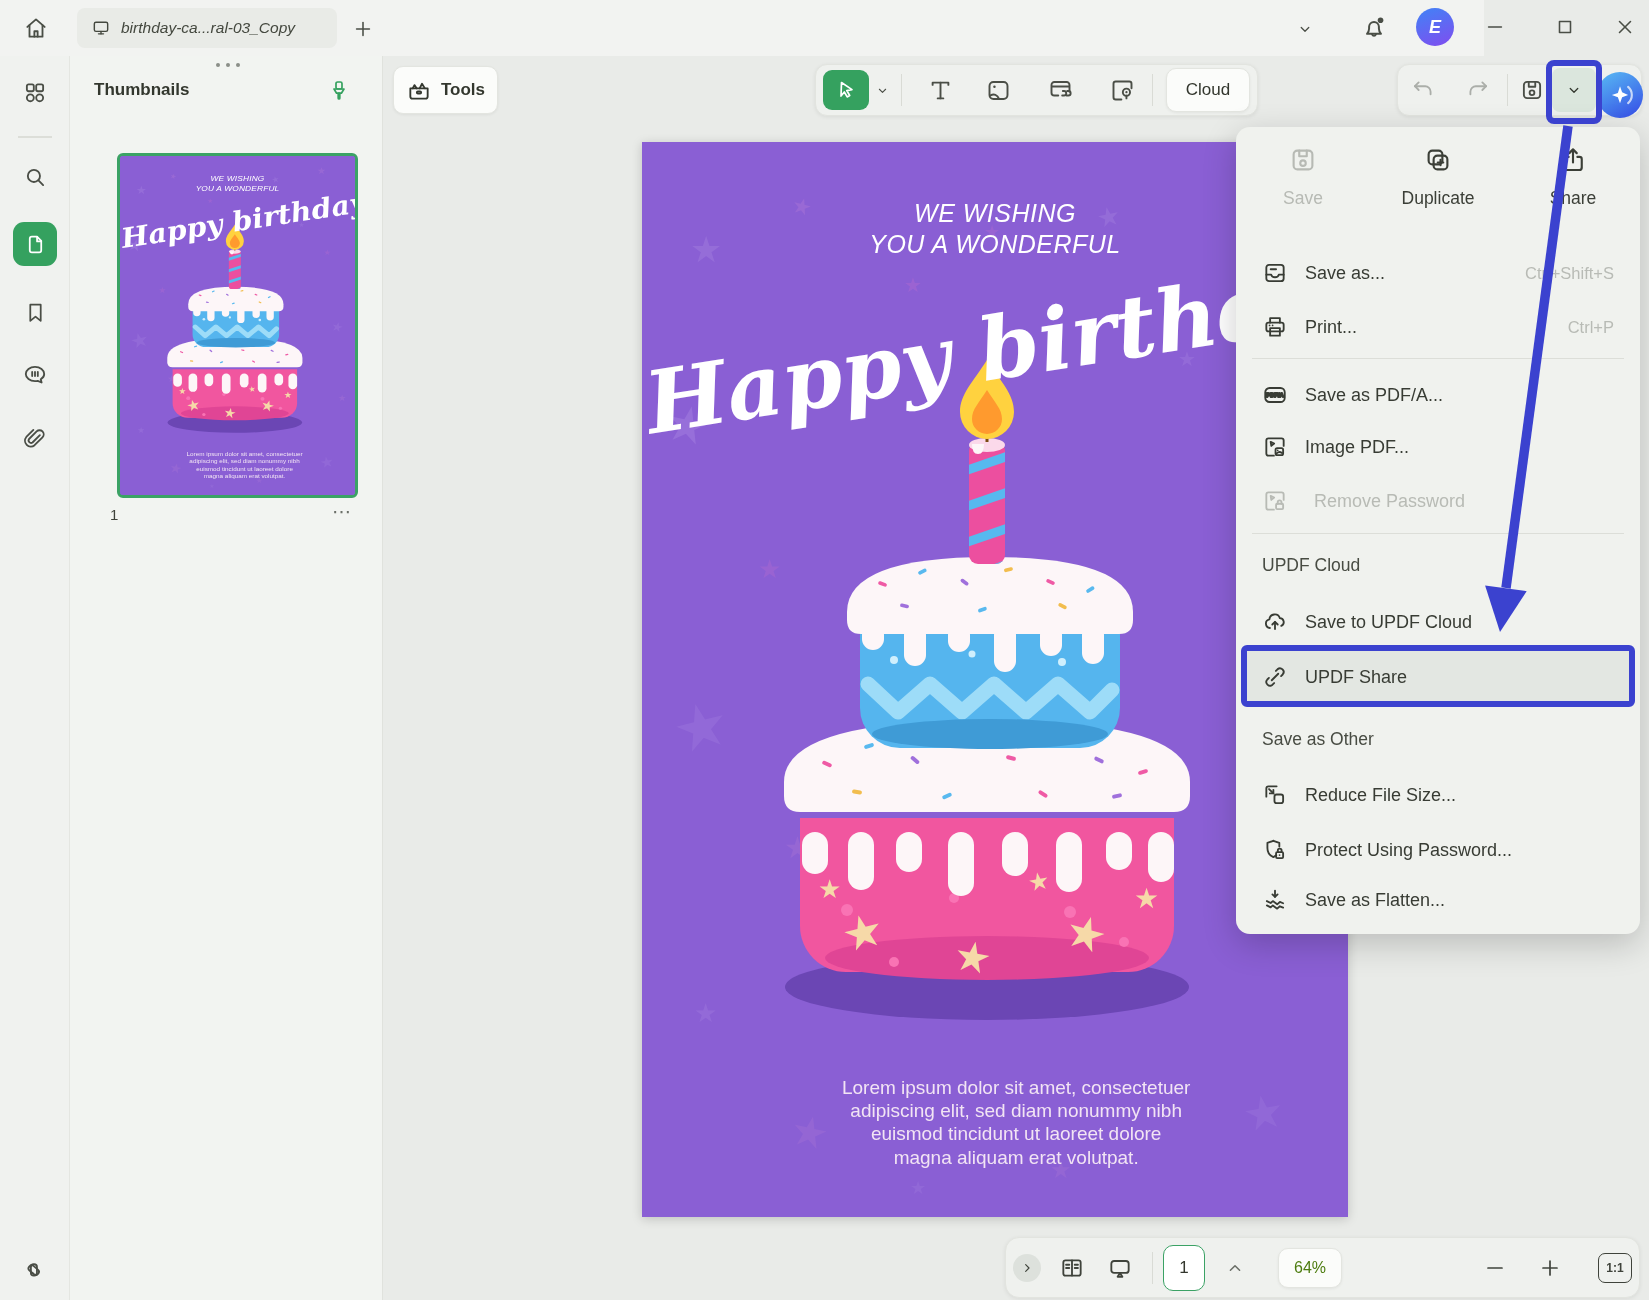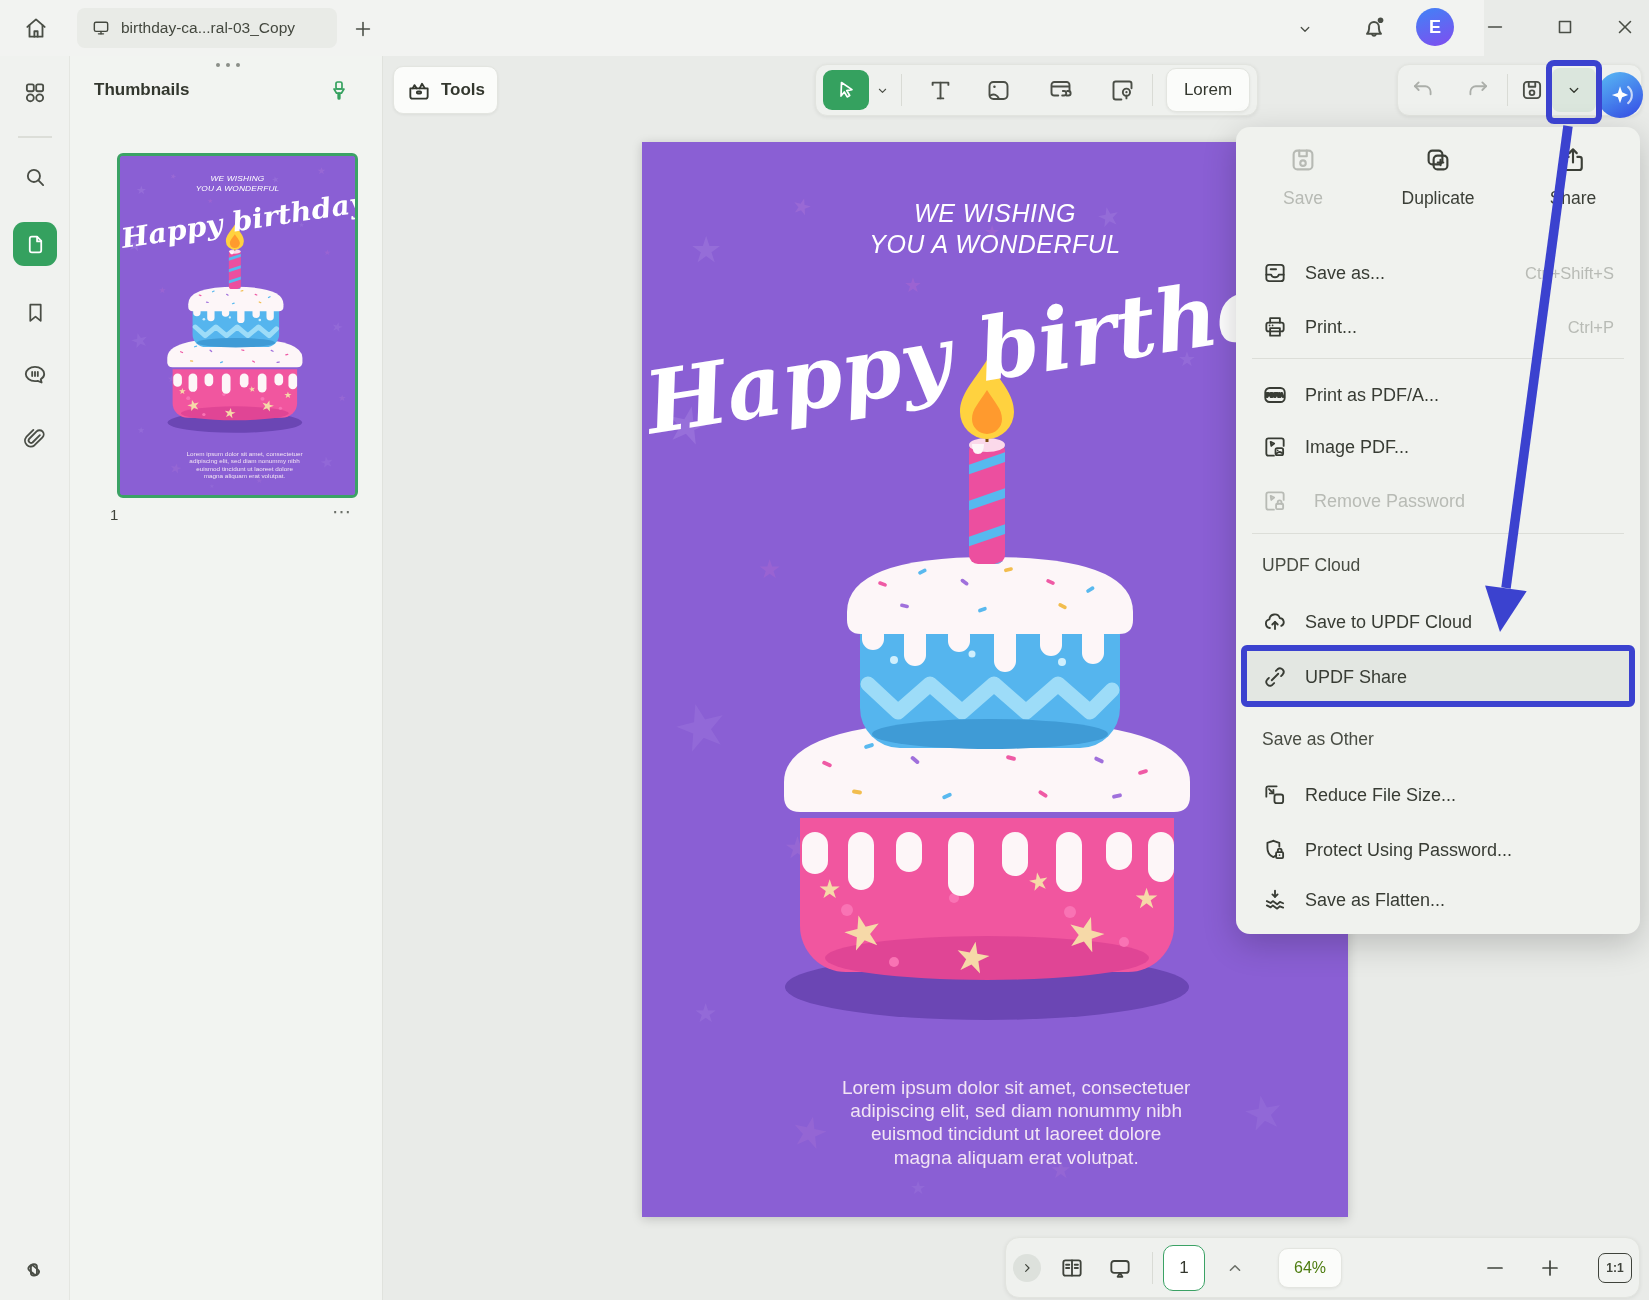--- a/index.html
+++ b/index.html
@@ -1,20 +1,20 @@
 <!DOCTYPE html>
 <html><head>
 <meta charset="utf-8">
 <style>
   html,body{margin:0;padding:0;}
   body{width:1649px;height:1300px;position:relative;overflow:hidden;
        font-family:"Liberation Sans",sans-serif;background:#e9ebe8;color:#3b3f37;}
   .abs{position:absolute;box-sizing:border-box;}
   
-  .topbar{left:0;top:0;width:1484px;height:56px;background:#f2f3f1;}
+  .topbar{left:0;top:0;width:1484px;height:56px;background:#f2f3f1;font-style:italic;}
   .sidebar{left:0;top:56px;width:70px;height:1244px;background:#f0f2ef;border-right:1px solid #e4e6e1;}
   .panel{left:70px;top:56px;width:313px;height:1244px;background:#f2f4f1;border-right:1px solid #e0e2dd;}
   .tab{left:77px;top:8px;width:260px;height:40px;background:#e9ebe7;border-radius:8px;
        display:flex;align-items:center;gap:10px;padding:0 14px;font-size:15.5px;color:#44483f;}
   .iconbtn{display:flex;align-items:center;justify-content:center;border-radius:8px;color:#4a4e46;}
   .icn{display:block;}
   .icn *{stroke:currentColor;fill:none;stroke-width:1.7;stroke-linecap:round;stroke-linejoin:round;}
   .icn .f{fill:currentColor;stroke:none;}
   .avatar{left:1416px;top:8px;width:38px;height:38px;border-radius:50%;
           background:linear-gradient(160deg,#4a7bf5 15%,#7a52f0 90%);
@@ -401,21 +401,21 @@
 <div class="abs iconbtn" style="left:1102px;top:70px;width:40px;height:40px">
   <svg class="icn" width="27" height="27" viewBox="0 0 24 24">
     <path d="M20 10V6a2 2 0 00-2-2H6a2 2 0 00-2 2v12a2 2 0 002 2h5"></path>
     <circle cx="15.5" cy="13.5" r="3.2"></circle>
       <path d="M15.5 16.7V19"></path>
       <circle class="f" cx="15.5" cy="13.5" r="1"></circle>
     </svg>
 </div>
 <div class="abs tdiv" style="left:1152px"></div>
 <div class="abs pill closebtn">
-  <span>Lorem</span>
+  <span>Cloud</span>
 </div>
 
 <div class="abs bar rightbar"></div>
 <div class="abs iconbtn" style="left:1403px;top:70px;width:40px;height:40px;color:#abaea9">
   <svg class="icn" width="26" height="26" viewBox="0 0 24 24">
     <polyline points="8,5 4.5,8.5 8,12"></polyline>
       <path d="M4.5 8.5H14a5 5 0 015 5V16"></path>
     </svg>
 </div>
 <div class="abs iconbtn" style="left:1458px;top:70px;width:40px;height:40px;color:#abaea9">
@@ -490,21 +490,21 @@
       </svg>
     <span>Print...</span>
     <span class="sh">Ctrl+P</span>
   </div>
   <div class="mdiv" style="top:231px"></div>
   <div class="mi" style="top:242px">
     <svg class="icn ic" viewBox="0 0 24 24">
       <rect x="3" y="5.5" width="18" height="13" rx="4"></rect>
       <text x="12" y="14.2" text-anchor="middle" font-size="5.4" font-weight="bold" font-family="Liberation Sans, sans-serif" fill="currentColor" stroke="none">PDF/A</text>
       </svg>
-    <span>Print as PDF/A...</span>
+    <span>Save as PDF/A...</span>
   </div>
   <div class="mi" style="top:294px">
     <svg class="icn ic" viewBox="0 0 24 24">
       <path d="M20 11V6a2 2 0 00-2-2H6a2 2 0 00-2 2v12a2 2 0 002 2h5"></path>
       <path d="M8 7.2l3.2 1.6L8.6 11z"></path>
       <rect x="12.5" y="13" width="7" height="6.5" rx="1.5"></rect>
         <circle class="f" cx="14.5" cy="15" r=".8"></circle>
       <path d="M13 18.5c1.4-2 3.5-2.4 5.5-1"></path>
       </svg>
     <span>Image PDF...</span>

